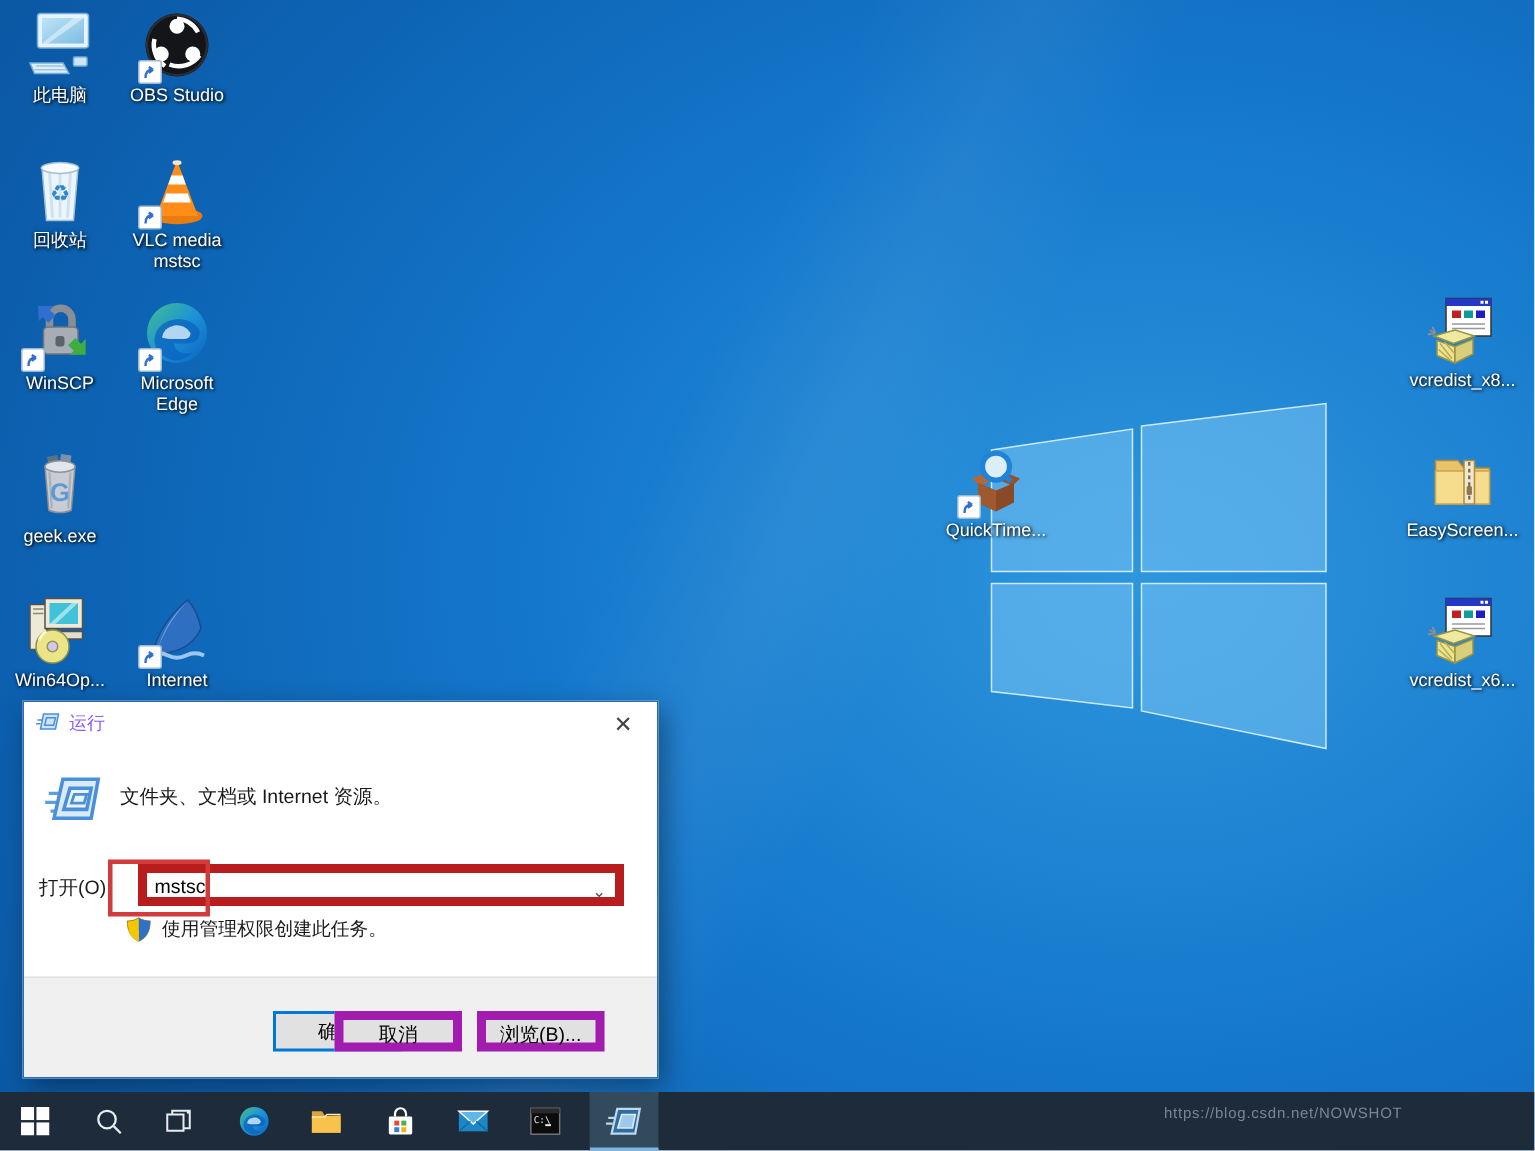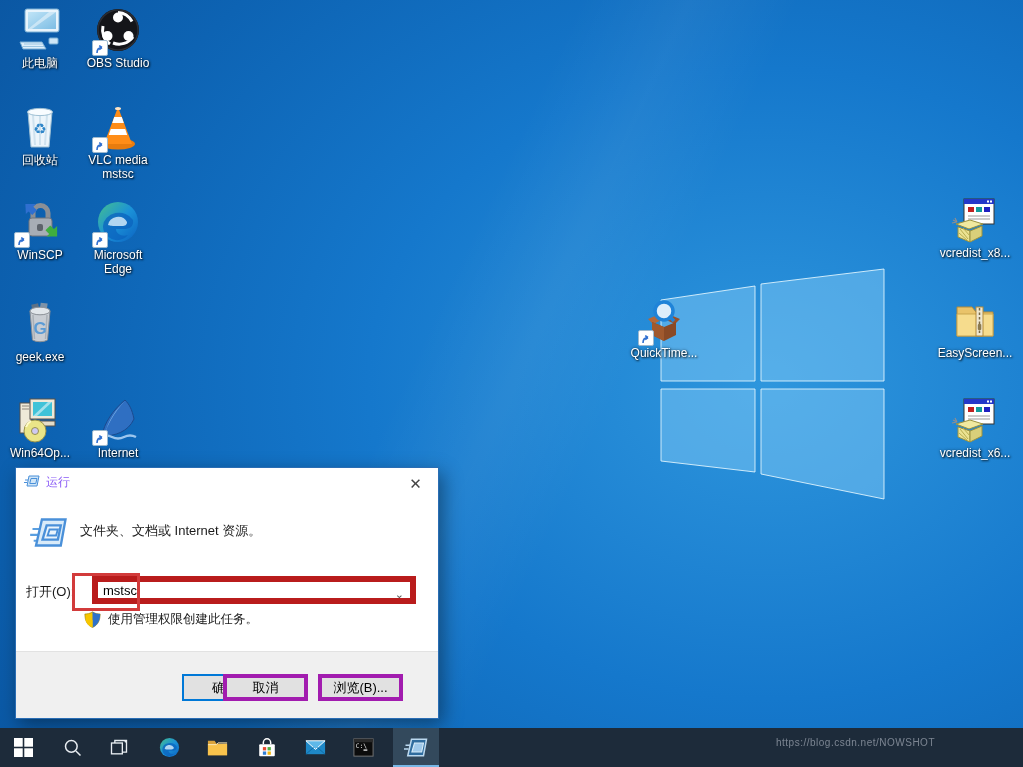--- a/index.html
+++ b/index.html
@@ -30,21 +30,21 @@
   .desc{position:absolute;left:64px;top:53px;width:350px;line-height:19px;}
   .openlbl{position:absolute;left:10px;top:115px;}
   .combo{position:absolute;left:76px;top:108px;width:324px;height:28px;background:#fff;
       border:6px solid #b91c1c;box-sizing:border-box;display:flex;align-items:flex-end;padding-left:5px;}
   .combo .val{font-size:13px;color:#000;}
   .caret{display:inline-block;width:1px;height:15px;background:#000;margin-left:1px;}
   .combo .chev{position:absolute;right:6px;top:6px;color:#555;font-size:11px;}
   .annot{position:absolute;left:56px;top:105px;width:62px;height:32px;border:3px solid #d23b3b;pointer-events:none;}
   .admin{position:absolute;left:68px;top:143px;display:flex;align-items:center;gap:7px;font-size:12.5px;}
   .footer{position:absolute;left:0;right:0;bottom:0;height:66px;background:#f0f0f0;border-top:1px solid #e2e2e2;}
-  .btn{position:absolute;top:22px;width:86px;height:27px;background:#e1e1e1;border:4px solid #a21caf;
+  .btn{position:absolute;top:22px;width:86px;height:27px;background:#e1e1e1;border:6px solid #a21caf;
       font-size:13px;color:#000;cursor:pointer;font-family:inherit;}
   .btn.default{border:2px solid #0078d7;}
   .btn-ok{left:124px;margin-left:42px;} .btn-cancel{left:207px;width:85px;} .btn-browse{left:302px;width:85px;text-align:center;}
   
   .taskbar{position:absolute;left:0;top:728px;width:1023px;height:39px;background:#1d2b3a;}
   .tbtn{position:absolute;top:0;width:46px;height:39px;display:flex;align-items:center;justify-content:center;cursor:pointer;}
   .tbtn.active{background:rgba(130,180,215,.22);box-shadow:inset 0 -2px 0 #77b7e6;}
   .watermark{position:absolute;left:776px;top:737px;font-size:10px;color:rgba(200,206,216,.55);
       letter-spacing:.5px;pointer-events:none;white-space:nowrap;}
 </style>

